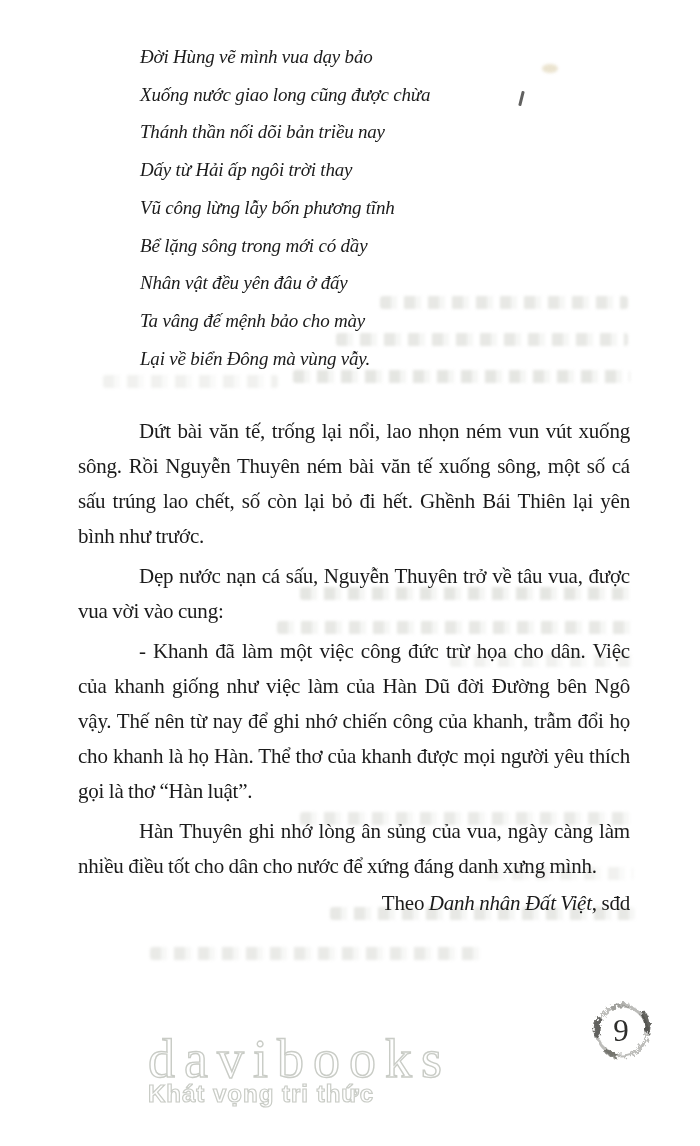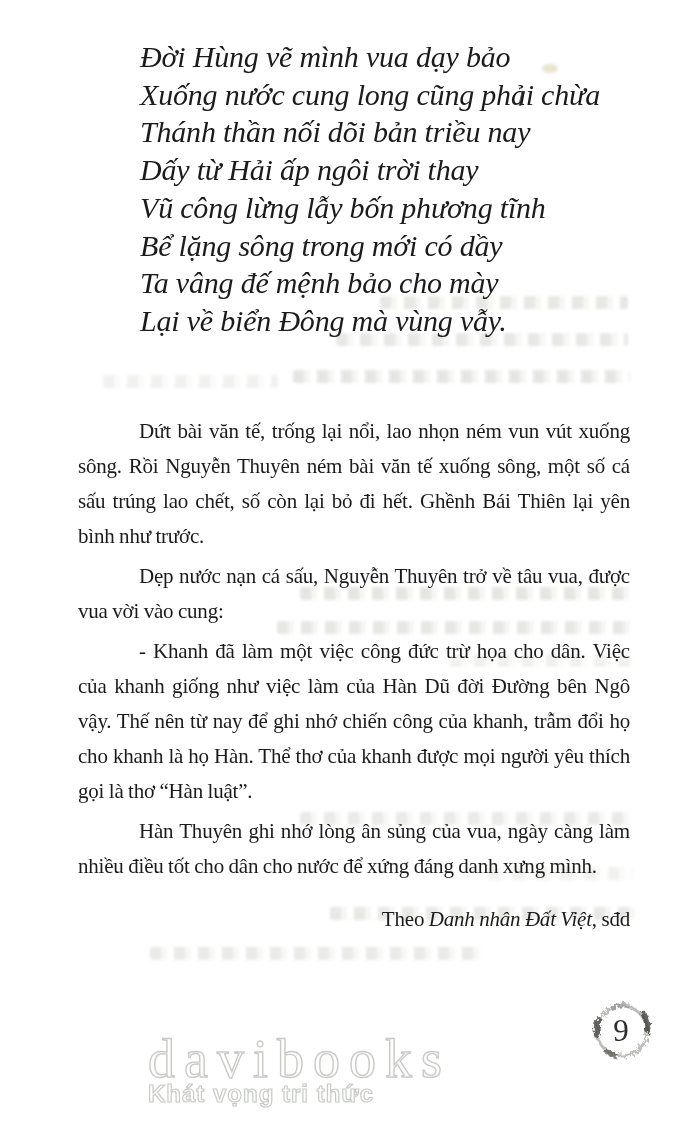--- a/index.html
+++ b/index.html
@@ -29,34 +29,34 @@
     background:#3a3a38; transform:rotate(14deg); border-radius:1px; opacity:.8;
   }
   .smudge {
     position:absolute; left:542px; top:64px; width:16px; height:9px;
     background:#e6ddc4; border-radius:50%; filter:blur(1.5px); opacity:.8;
   }
 
   
   .poem {
     position:absolute; left:140px; top:38px; width:500px;
-    font-style:italic; font-size:30px; line-height:37.7px;
+    font-style:italic; font-size:19px; line-height:37.7px;
     letter-spacing:-0.2px; z-index:2;
   }
   .poem-line { white-space:nowrap; }
 
   
   .prose {
     position:absolute; left:78px; top:414px; width:552px;
     font-size:21px; line-height:35px; text-align:justify;
     letter-spacing:-0.2px; word-spacing:-0.5px; z-index:2;
   }
   .prose p { margin:5px 0 0; text-indent:61px; }
   .prose p:first-child { margin-top:0; }
-  .attribution { text-align:right; margin-top:18px; text-indent:0; }
+  .attribution { text-align:right; margin-top:2px; text-indent:0; }
   .attribution .src { font-style:italic; }
 
   
   .pagenum-wrap { position:absolute; left:587px; top:997px; width:70px; height:70px; z-index:2; }
 
   
   .wm { position:absolute; left:148px; top:1032px; width:430px; z-index:1; }
   .wm-brand {
     font-family:"Liberation Serif", serif;
     font-size:54px; line-height:1; letter-spacing:9px;
@@ -87,25 +87,26 @@
     <div class="ghost op45" style="left:300px; top:812px; width:335px;"></div>
     <div class="ghost op30" style="left:488px; top:867px; width:145px;"></div>
     <div class="ghost op50" style="left:330px; top:907px; width:305px;"></div>
     <div class="ghost op45" style="left:150px; top:947px; width:335px;"></div>
     <div class="speck"></div>
     <div class="smudge"></div>
   </div>
 
   <div class="poem">
     <div class="poem-line">Đời Hùng vẽ mình vua dạy bảo</div>
-    <div class="poem-line">Xuống nước cung long cũng phải chừa</div>
+    <div class="poem-line">Xuống nước giao long cũng được chừa</div>
     <div class="poem-line">Thánh thần nối dõi bản triều nay</div>
     <div class="poem-line">Dấy từ Hải ấp ngôi trời thay</div>
     <div class="poem-line">Vũ công lừng lẫy bốn phương tĩnh</div>
     <div class="poem-line">Bể lặng sông trong mới có dầy</div>
+    <div class="poem-line">Nhân vật đều yên đâu ở đấy</div>
     <div class="poem-line">Ta vâng đế mệnh bảo cho mày</div>
     <div class="poem-line">Lại về biển Đông mà vùng vẫy.</div>
   </div>
 
   <div class="prose">
     <p>Dứt bài văn tế, trống lại nổi, lao nhọn ném vun vút xuống sông. Rồi Nguyễn Thuyên ném bài văn tế xuống sông, một số cá sấu trúng lao chết, số còn lại bỏ đi hết. Ghềnh Bái Thiên lại yên bình như trước.</p>
     <p>Dẹp nước nạn cá sấu, Nguyễn Thuyên trở về tâu vua, được vua vời vào cung:</p>
     <p>- Khanh đã làm một việc công đức trừ họa cho dân. Việc của khanh giống như việc làm của Hàn Dũ đời Đường bên Ngô vậy. Thế nên từ nay để ghi nhớ chiến công của khanh, trẫm đổi họ cho khanh là họ Hàn. Thể thơ của khanh được mọi người yêu thích gọi là thơ “Hàn luật”.</p>
     <p>Hàn Thuyên ghi nhớ lòng ân sủng của vua, ngày càng làm nhiều điều tốt cho dân cho nước để xứng đáng danh xưng mình.</p>
     <div class="attribution"><span>Theo </span><span class="src">Danh nhân Đất Việt</span><span>, sđd</span></div>

